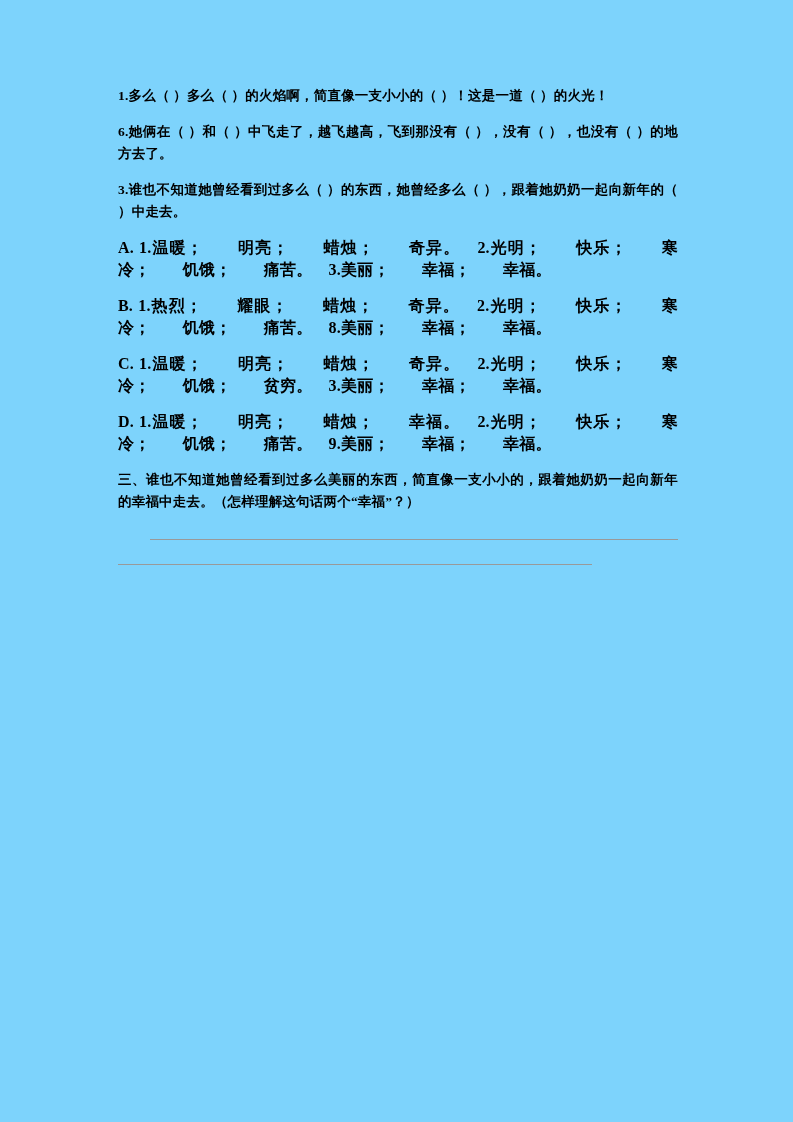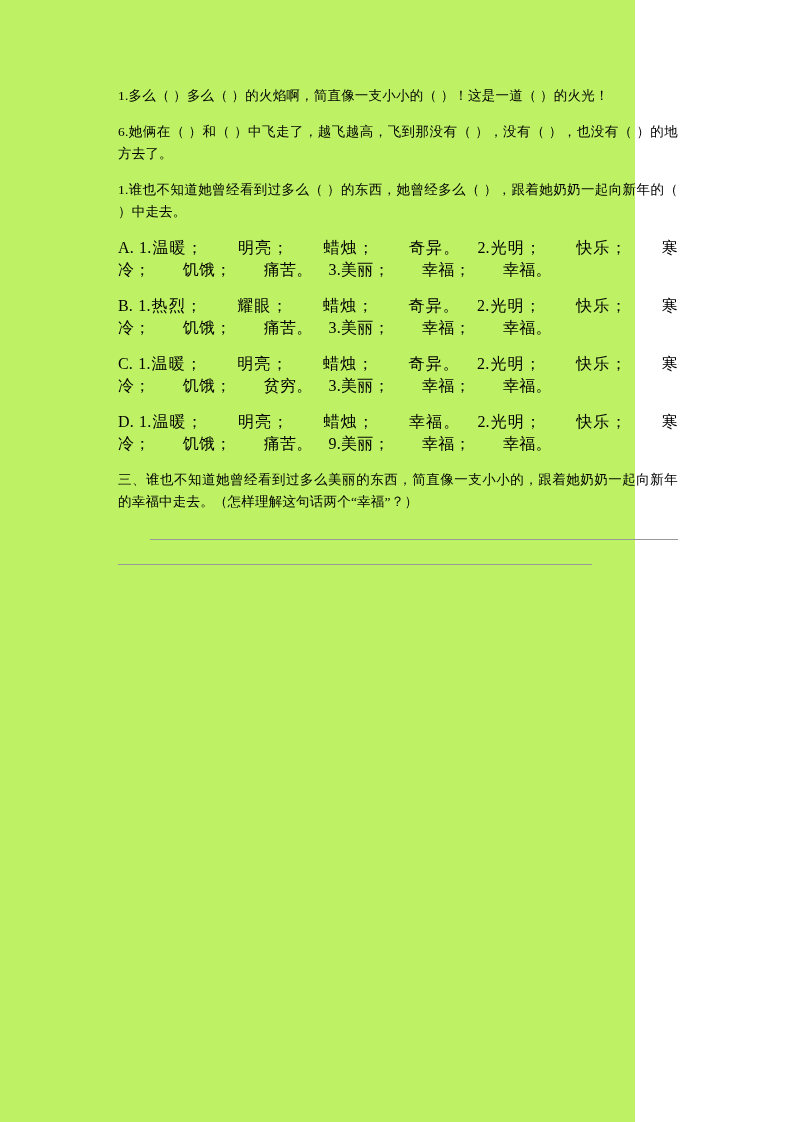--- a/index.html
+++ b/index.html
@@ -11,23 +11,24 @@
     width: 793px;
     height: 1122px;
     font-family: "Liberation Serif", "DejaVu Serif", serif;
     color: #000000;
     position: relative;
   }
   .page {
     position: absolute;
     left: 0;
     top: 0;
-    width: 635px;
+    width: 793px;
     height: 1122px;
-    background: #bef264;
+    background: #7dd3fc;
+    font-weight: bold;
   }
   .content {
     position: absolute;
     left: 118px;
     top: 85px;
     width: 560px;
   }
   .para {
     font-size: 13.5px;
     line-height: 22px;
@@ -63,29 +64,29 @@
   }
 </style>
 </head>
 <body>
 
 <div class="page">
   <div class="content">
 
     <p class="para">1.多么（      ）多么（      ）的火焰啊，简直像一支小小的（      ）！这是一道（      ）的火光！</p>
     <p class="para">6.她俩在（      ）和（      ）中飞走了，越飞越高，飞到那没有（      ），没有（      ），也没有（      ）的地方去了。</p>
-    <p class="para">1.谁也不知道她曾经看到过多么（      ）的东西，她曾经多么（      ），跟着她奶奶一起向新年的（      ）中走去。</p>
+    <p class="para">3.谁也不知道她曾经看到过多么（      ）的东西，她曾经多么（      ），跟着她奶奶一起向新年的（      ）中走去。</p>
 
     <p class="opt">
       <span class="lbl">A.</span>
       <span>1.温暖；　　明亮；　　蜡烛；　　奇异。　2.光明；　　快乐；　　寒冷；　　饥饿；　　痛苦。　3.美丽；　　幸福；　　幸福。</span>
     </p>
     <p class="opt">
       <span class="lbl">B.</span>
-      <span>1.热烈；　　耀眼；　　蜡烛；　　奇异。　2.光明；　　快乐；　　寒冷；　　饥饿；　　痛苦。　3.美丽；　　幸福；　　幸福。</span>
+      <span>1.热烈；　　耀眼；　　蜡烛；　　奇异。　2.光明；　　快乐；　　寒冷；　　饥饿；　　痛苦。　8.美丽；　　幸福；　　幸福。</span>
     </p>
     <p class="opt">
       <span class="lbl">C.</span>
       <span>1.温暖；　　明亮；　　蜡烛；　　奇异。　2.光明；　　快乐；　　寒冷；　　饥饿；　　贫穷。　3.美丽；　　幸福；　　幸福。</span>
     </p>
     <p class="opt">
       <span class="lbl">D.</span>
       <span>1.温暖；　　明亮；　　蜡烛；　　幸福。　2.光明；　　快乐；　　寒冷；　　饥饿；　　痛苦。　9.美丽；　　幸福；　　幸福。</span>
     </p>
 

